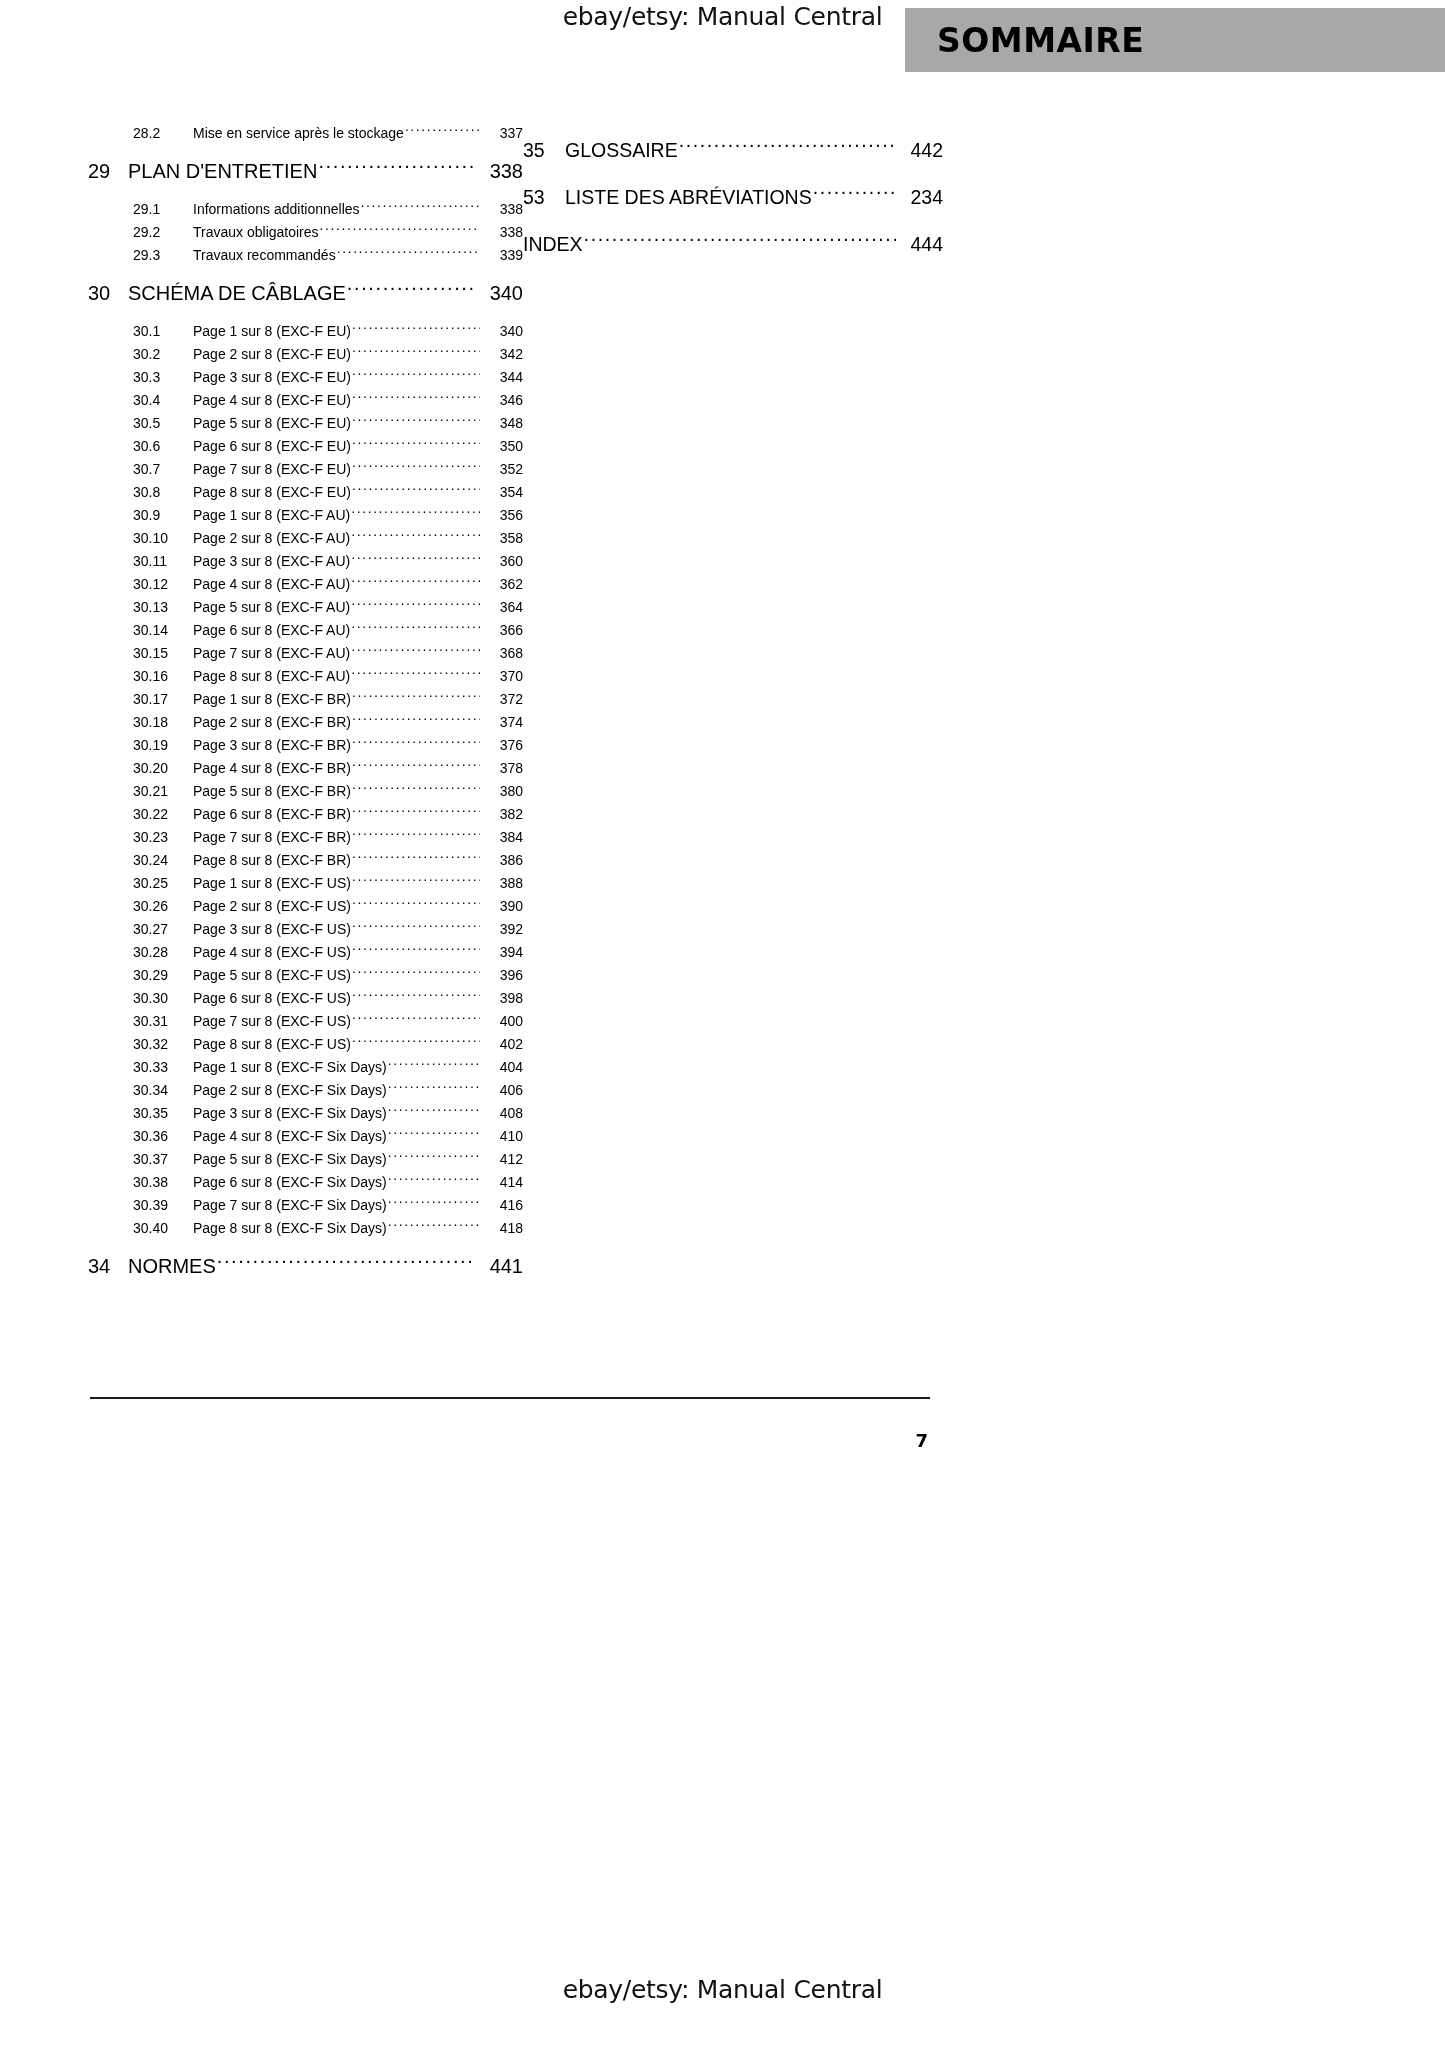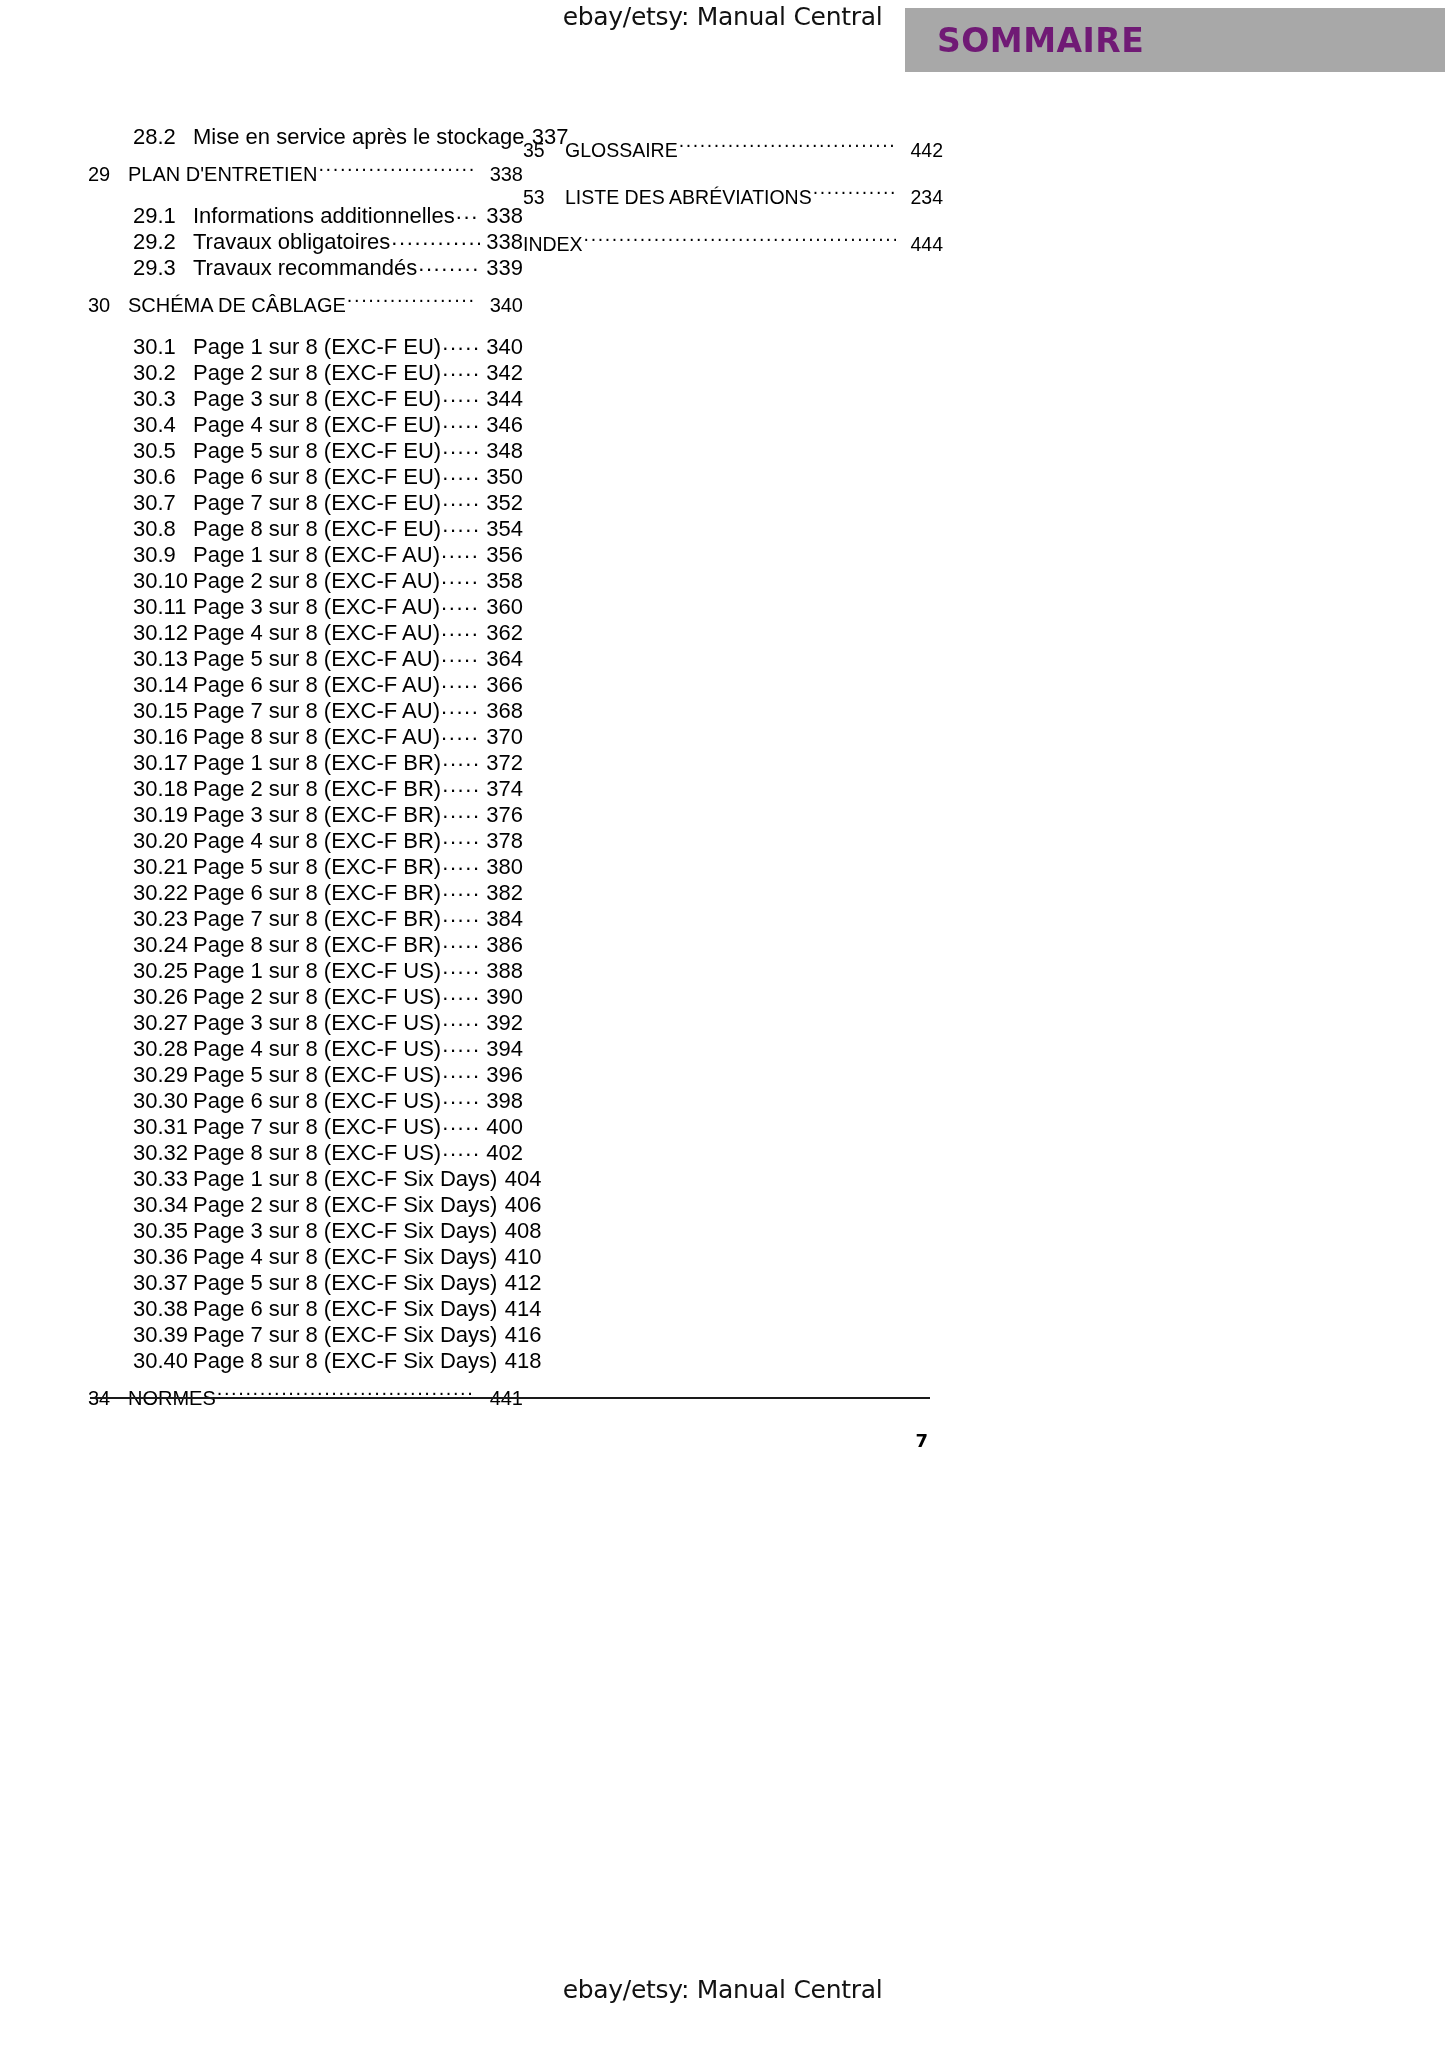--- a/index.html
+++ b/index.html
@@ -43,21 +43,21 @@
     display: flex;
     align-items: center;
     justify-content: flex-start;
   }
   .sommaire-banner span {
     margin-left: 32px;
     font-family: "DejaVu Sans", sans-serif;
     font-weight: 700;
     font-size: 33px;
     letter-spacing: 0.5px;
-    color: #701a75;
+    color: #000000;
   }
 
   
   .toc-area {
     position: absolute;
     top: 122px;
     left: 0;
     width: 1445px;
   }
   .toc-columns {
@@ -94,21 +94,21 @@
     text-align: left;
   }
   .row.main .title { flex: 0 0 auto; }
   .row.main .pg {
     flex: 0 0 46px;
     text-align: right;
   }
 
   
   .row.sub {
-    font-size: 22px;
+    font-size: 14px;
     line-height: 23px;
   }
   .row.sub .num {
     width: 60px;
     flex: 0 0 60px;
     margin-left: 45px;
     text-align: left;
   }
   .row.sub .title { flex: 0 0 auto; }
   .row.sub .pg {

